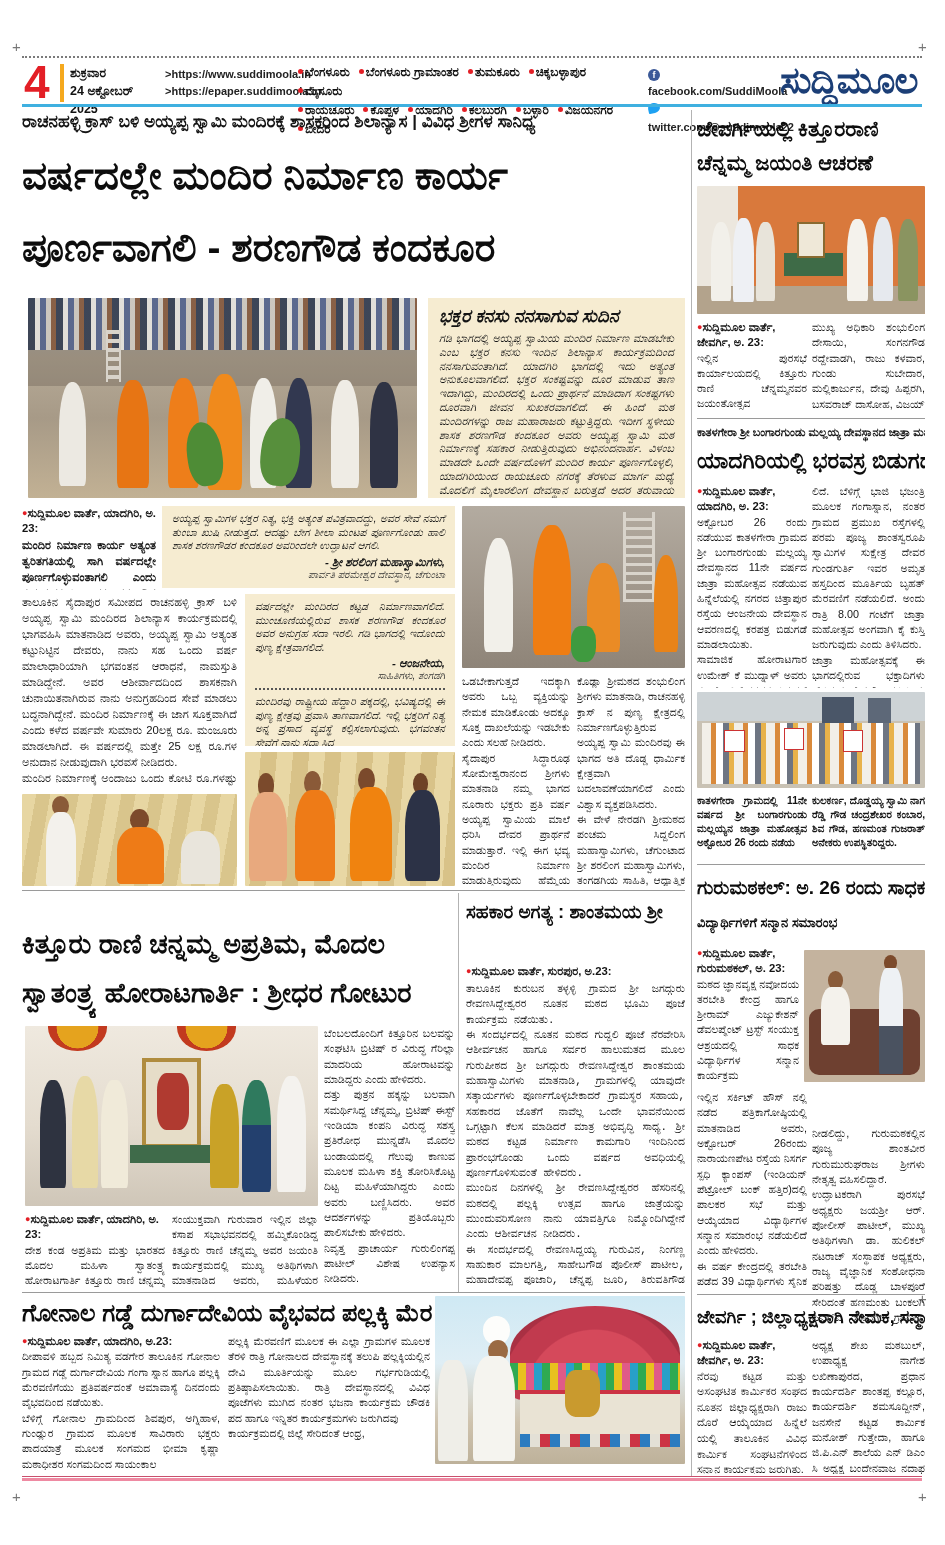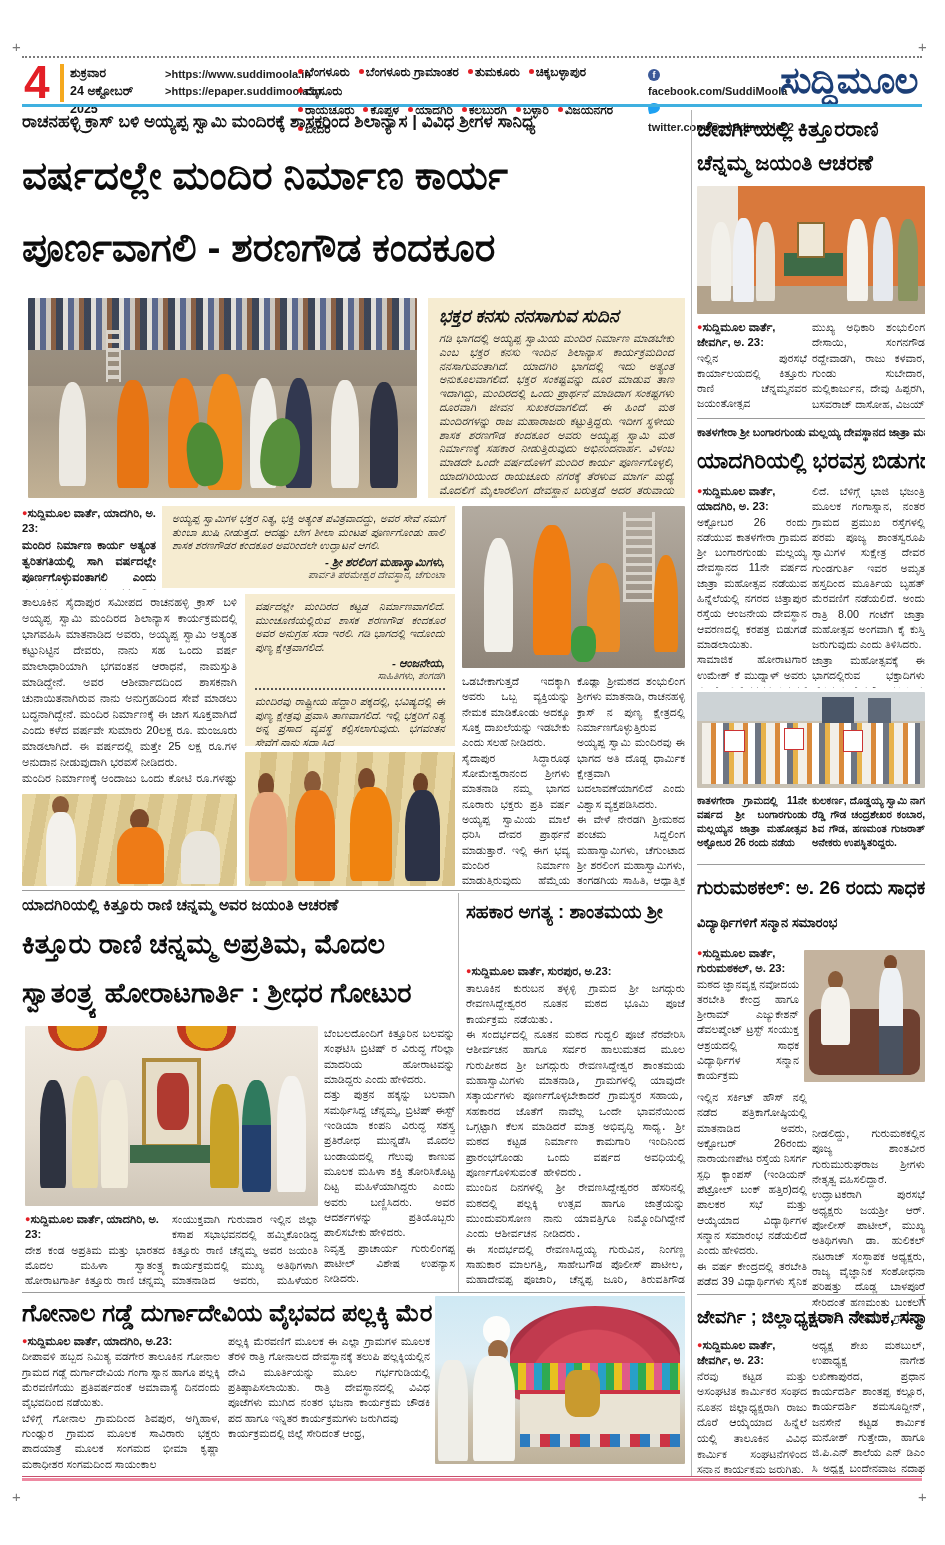--- a/index.html
+++ b/index.html
@@ -155,21 +155,20 @@
     <div class="b" style="left:76%;top:28%;width:17%;height:68%;background:#2c3246;border-radius:40% 40% 8% 8%;"></div>
   </div>
 
   <div class="abs body-t" style="left:462px;top:674px;width:108px;height:212px;font-size:10.8px;">ಒಡಬೇಕಾಗುತ್ತದೆ ಇದಕ್ಕಾಗಿ ಅವರು ಒಬ್ಬ ವ್ಯಕ್ತಿಯನ್ನು ನೇಮಕ ಮಾಡಿಕೊಂಡು ಅದಕ್ಕೂ ಸೂಕ್ತ ದಾಖಲೆಯನ್ನು ಇಡಬೇಕು ಎಂದು ಸಲಹೆ ನೀಡಿದರು.
 ಸೈದಾಪುರ ಸಿದ್ಧಾರೂಢ ಸೋಮೇಶ್ವರಾನಂದ ಶ್ರೀಗಳು ಮಾತನಾಡಿ ನಮ್ಮ ಭಾಗದ ನೂರಾರು ಭಕ್ತರು ಪ್ರತಿ ವರ್ಷ ಅಯ್ಯಪ್ಪ ಸ್ವಾಮಿಯ ಮಾಲೆ ಧರಿಸಿ ದೇವರ ಪ್ರಾರ್ಥನೆ ಮಾಡುತ್ತಾರೆ. ಇಲ್ಲಿ ಈಗ ಭವ್ಯ ಮಂದಿರ ನಿರ್ಮಾಣ ಮಾಡುತ್ತಿರುವುದು ಹೆಮ್ಮೆಯ ವಿಚಾರ. ಮಂದಿರ ನಿರ್ಮಾಣ ಭವಿಷ್ಯದ ನಿಶ್ಚಯವಾಗಿರುತ್ತದೆ ನಾವೆಲ್ಲರೂ ಸಾಕ್ಷಿ ಮಾತ್ರ ಎಂದು ಹೇಳಿದರು.</div>
   <div class="abs body-t" style="left:577px;top:674px;width:108px;height:212px;font-size:10.8px;">ಕೊಡ್ಲಾ ಶ್ರೀಮಠದ ಶಂಭುಲಿಂಗ ಶ್ರೀಗಳು ಮಾತನಾಡಿ, ರಾಚನಹಳ್ಳಿ ಕ್ರಾಸ್ ನ ಪುಣ್ಯ ಕ್ಷೇತ್ರದಲ್ಲಿ ನಿರ್ಮಾಣಗೊಳ್ಳುತ್ತಿರುವ ಅಯ್ಯಪ್ಪ ಸ್ವಾಮಿ ಮಂದಿರವು ಈ ಭಾಗದ ಅತಿ ದೊಡ್ಡ ಧಾರ್ಮಿಕ ಕ್ಷೇತ್ರವಾಗಿ ಬದಲಾವಣೆಯಾಗಲಿದೆ ಎಂದು ವಿಶ್ವಾಸ ವ್ಯಕ್ತಪಡಿಸಿದರು.
 ಈ ವೇಳೆ ನೇರಡಗಿ ಶ್ರೀಮಠದ ಪಂಚಮ ಸಿದ್ದಲಿಂಗ ಮಹಾಸ್ವಾಮಿಗಳು, ಚೆಗುಂಟಾದ ಶ್ರೀ ಶರಲಿಂಗ ಮಹಾಸ್ವಾಮಿಗಳು, ತಂಗಡಗಿಯ ಸಾಹಿತಿ, ಆಧ್ಯಾತ್ಮಿಕ ಚಿಂತಕ ಆಂಜನೇಯ ಸೇರಿದಂತೆ ನೂರಾರು ಸಂಖ್ಯೆಯಲ್ಲಿ ಅಯ್ಯಪ್ಪ ಸ್ವಾಮಿಯ ಪರಮ ಭಕ್ತರಿದ್ದರು.</div>
 
   <div class="hline" style="left:22px;top:890px;width:663px;"></div>
 
-  <div class="abs kick" style="left:22px;top:896px;width:433px;height:22px;font-size:15.5px;">ಯಾದಗಿರಿಯಲ್ಲಿ ಕಿತ್ತೂರು ರಾಣಿ ಚನ್ನಮ್ಮ ಅವರ ಜಯಂತಿ ಆಚರಣೆ</div>
   <div class="abs" style="left:22px;top:920px;width:436px;height:100px;overflow:hidden;">
     <div class="hl" style="font-size:27px;line-height:49px;">ಕಿತ್ತೂರು ರಾಣಿ ಚನ್ನಮ್ಮ ಅಪ್ರತಿಮ, ಮೊದಲ</div>
     <div class="hl" style="font-size:27px;line-height:49px;">ಸ್ವಾತಂತ್ರ್ಯ ಹೋರಾಟಗಾರ್ತಿ : ಶ್ರೀಧರ ಗೋಟುರ</div>
   </div>
 
   <div class="ph" style="left:25px;top:1026px;width:293px;height:180px;background:linear-gradient(180deg,#efe9df 0%,#e4dccf 55%,#cfc6b8 100%);">
     <div class="b" style="left:8%;top:-12%;width:20%;height:26%;background:radial-gradient(circle,#e5a31e 55%,#c23a1f 56%);border-radius:50%;"></div>
     <div class="b" style="left:52%;top:-12%;width:20%;height:26%;background:radial-gradient(circle,#e5a31e 55%,#c23a1f 56%);border-radius:50%;"></div>
     <div class="b" style="left:40%;top:18%;width:20%;height:50%;background:#e6ddc8;border:4px solid #b08c3e;box-sizing:border-box;"></div>
     <div class="b" style="left:45%;top:26%;width:11%;height:32%;background:#b03a30;border-radius:30%;"></div>

